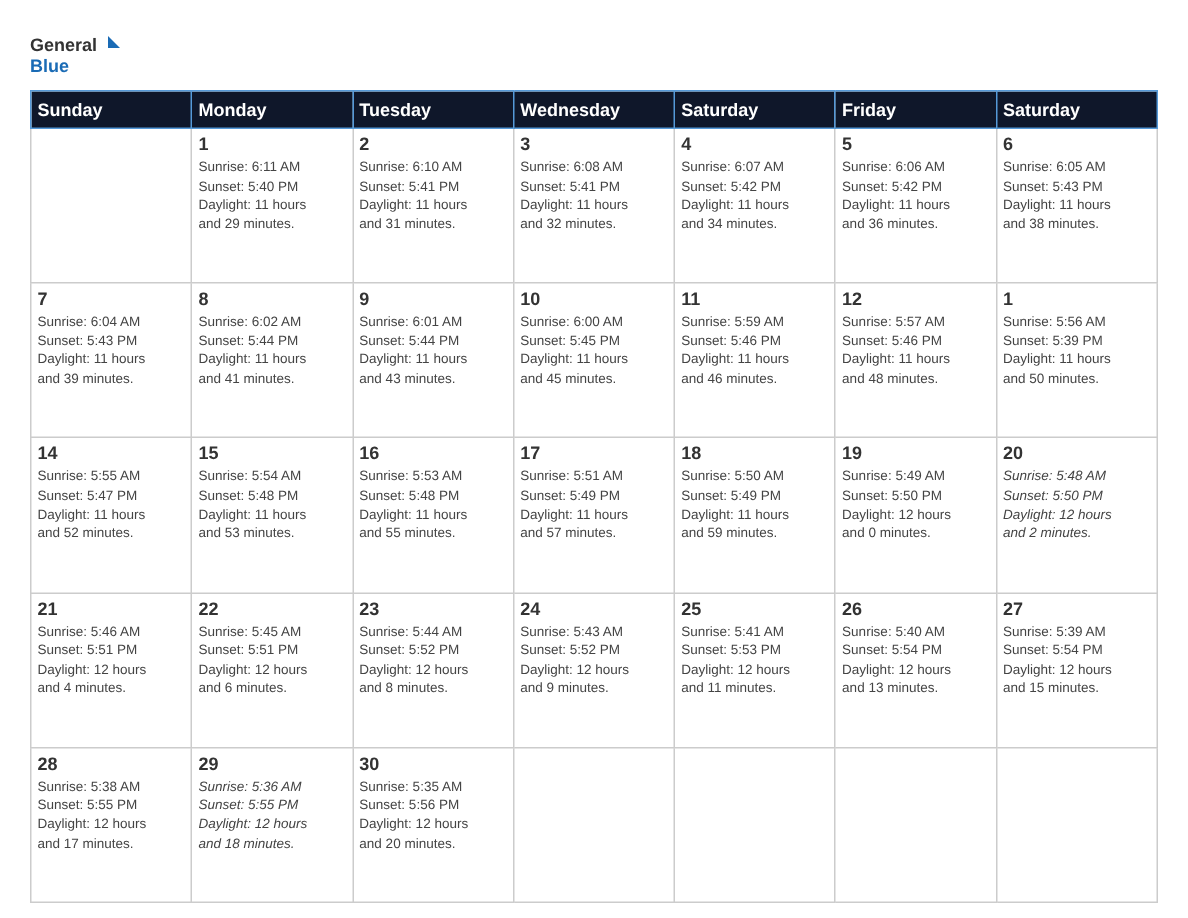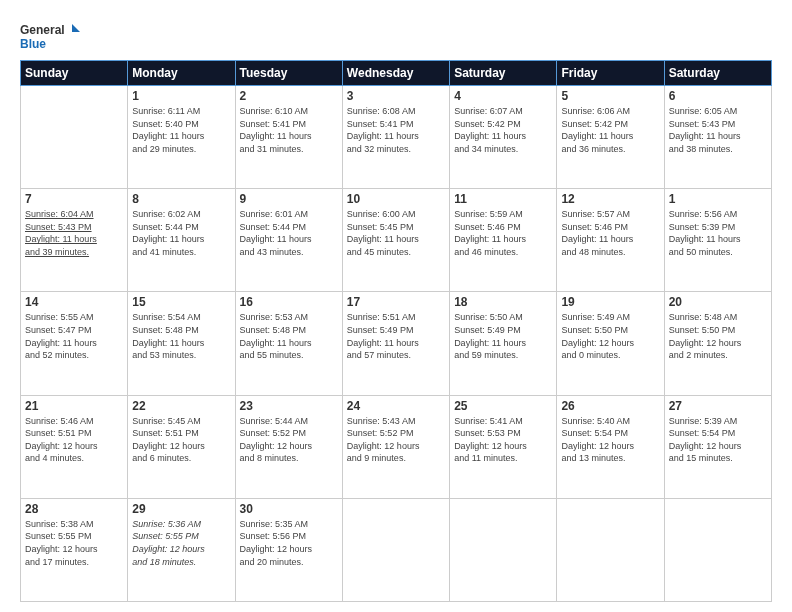--- a/index.html
+++ b/index.html
@@ -159,21 +159,21 @@
             <span class="day-num">6</span>
             <div class="day-info" style="white-space: pre-line;">Sunrise: 6:05 AM
 Sunset: 5:43 PM
 Daylight: 11 hours
 and 38 minutes.</div>
           </td>
         </tr>
         <tr class="week-row">
           <td>
             <span class="day-num">7</span>
-            <div class="day-info" style="white-space: pre-line; text-decoration: underline;">Sunrise: 6:04 AM
+            <div class="day-info" style="white-space: pre-line;">Sunrise: 6:04 AM
 Sunset: 5:43 PM
 Daylight: 11 hours
 and 39 minutes.</div>
           </td>
           <td>
             <span class="day-num">8</span>
             <div class="day-info" style="white-space: pre-line;">Sunrise: 6:02 AM
 Sunset: 5:44 PM
 Daylight: 11 hours
 and 41 minutes.</div>
@@ -252,21 +252,21 @@
           </td>
           <td>
             <span class="day-num">19</span>
             <div class="day-info" style="white-space: pre-line;">Sunrise: 5:49 AM
 Sunset: 5:50 PM
 Daylight: 12 hours
 and 0 minutes.</div>
           </td>
           <td>
             <span class="day-num">20</span>
-            <div class="day-info" style="white-space: pre-line;">Sunrise: 5:48 AM
+            <div class="day-info" style="white-space: pre-line; font-style: italic;">Sunrise: 5:48 AM
 Sunset: 5:50 PM
 Daylight: 12 hours
 and 2 minutes.</div>
           </td>
         </tr>
         <tr class="week-row">
           <td>
             <span class="day-num">21</span>
             <div class="day-info" style="white-space: pre-line;">Sunrise: 5:46 AM
 Sunset: 5:51 PM

